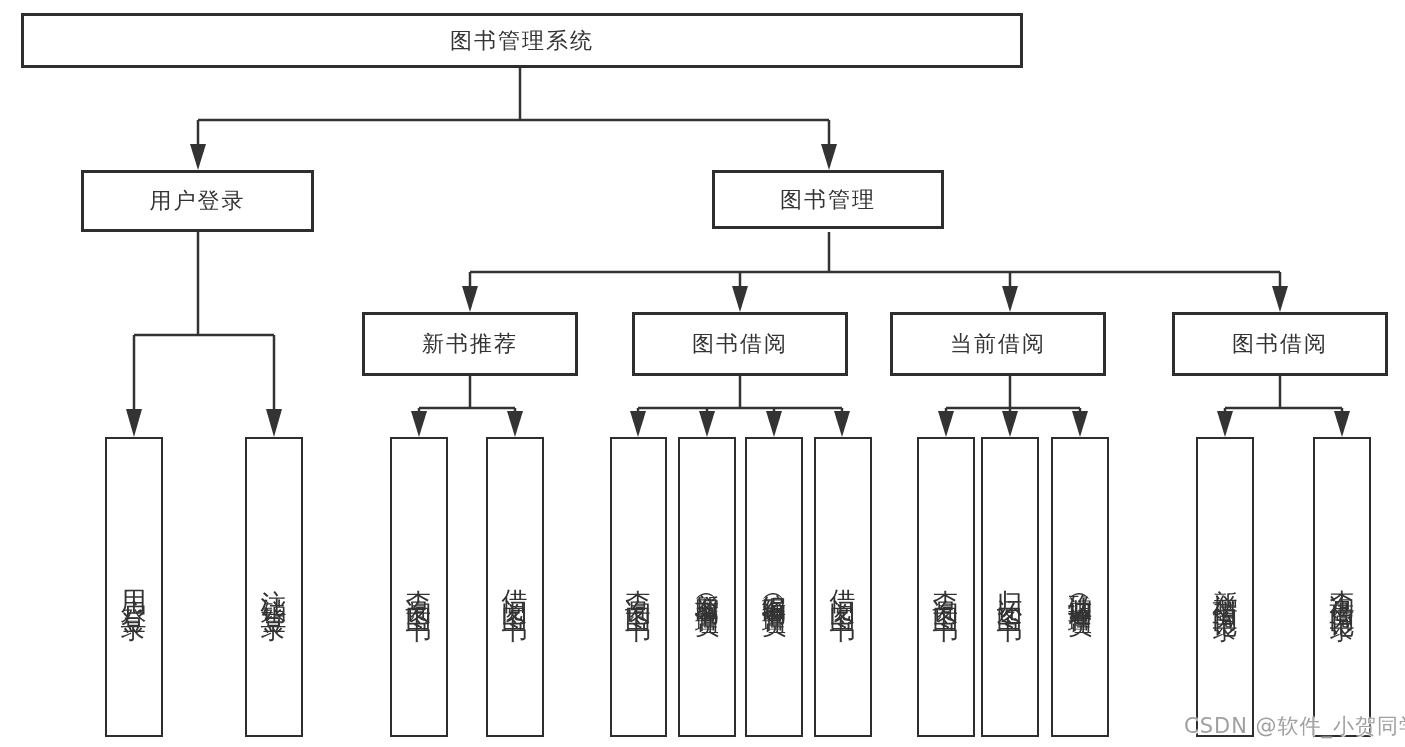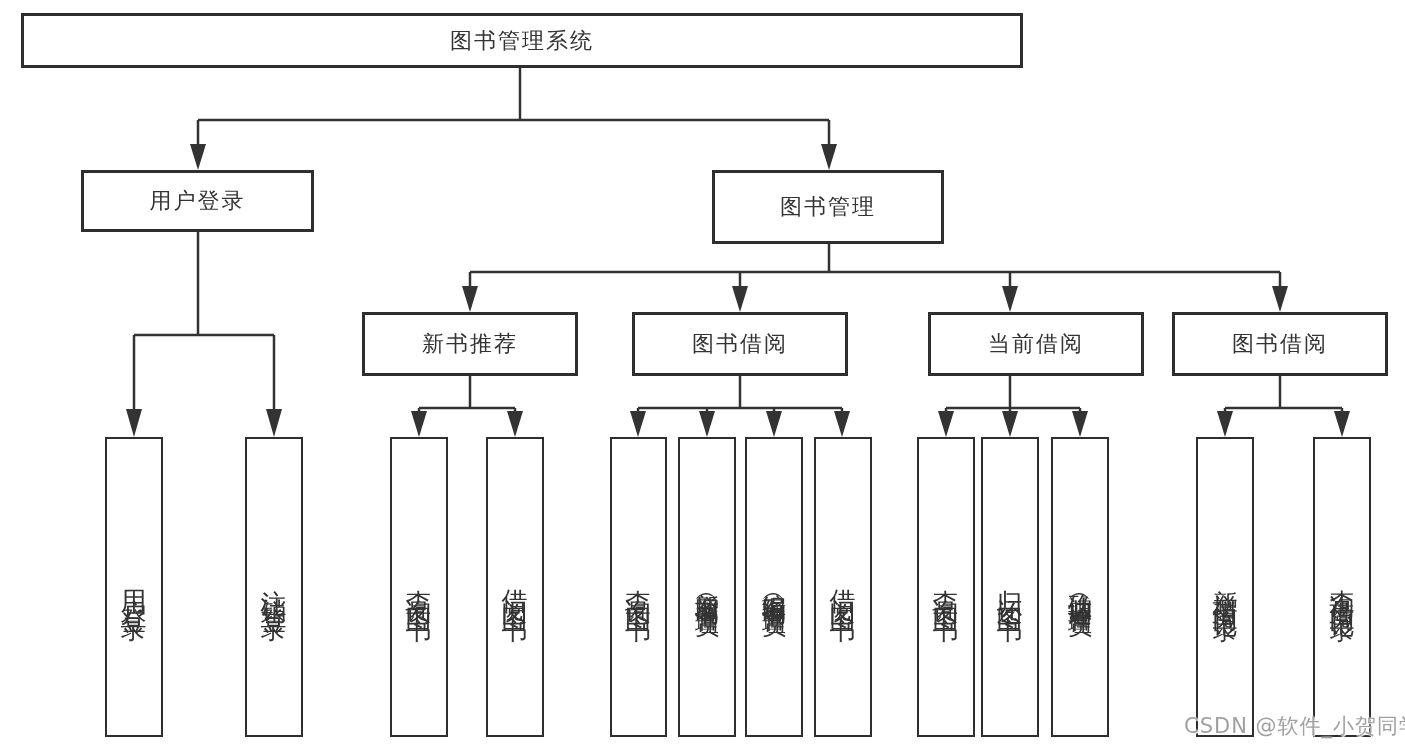--- a/index.html
+++ b/index.html
@@ -18,25 +18,25 @@
   .wires line{stroke:var(--line);stroke-width:2.5;}
   .wires polygon{fill:var(--line);}
   .hbox{
     position:absolute;background:#fff;border:3px solid var(--box-border);
     display:flex;align-items:center;justify-content:center;
     font-size:22px;letter-spacing:2px;box-sizing:border-box;color:var(--text);
     white-space:nowrap;
   }
   .root{left:21px;top:13px;width:1002px;height:55px;}
   .l2a{left:81px;top:170px;width:233px;height:62px;}
-  .l2b{left:712px;top:170px;width:232px;height:74px;}
+  .l2b{left:712px;top:170px;width:232px;height:59px;}
   .l3{top:312px;height:64px;width:216px;}
   .l3a{left:362px;}
   .l3b{left:632px;}
-  .l3c{left:928px;justify-content:center;}
+  .l3c{left:890px;justify-content:center;}
   .l3d{left:1172px;}
   .leaf{
     position:absolute;top:437px;height:300px;width:58px;
     background:#fff;border:2px solid var(--box-border);box-sizing:border-box;
     display:flex;align-items:center;justify-content:center;
   }
   .leaf span{
     writing-mode:vertical-rl;text-orientation:mixed;
     font-size:26px;letter-spacing:9px;color:var(--text);line-height:1;
   }

